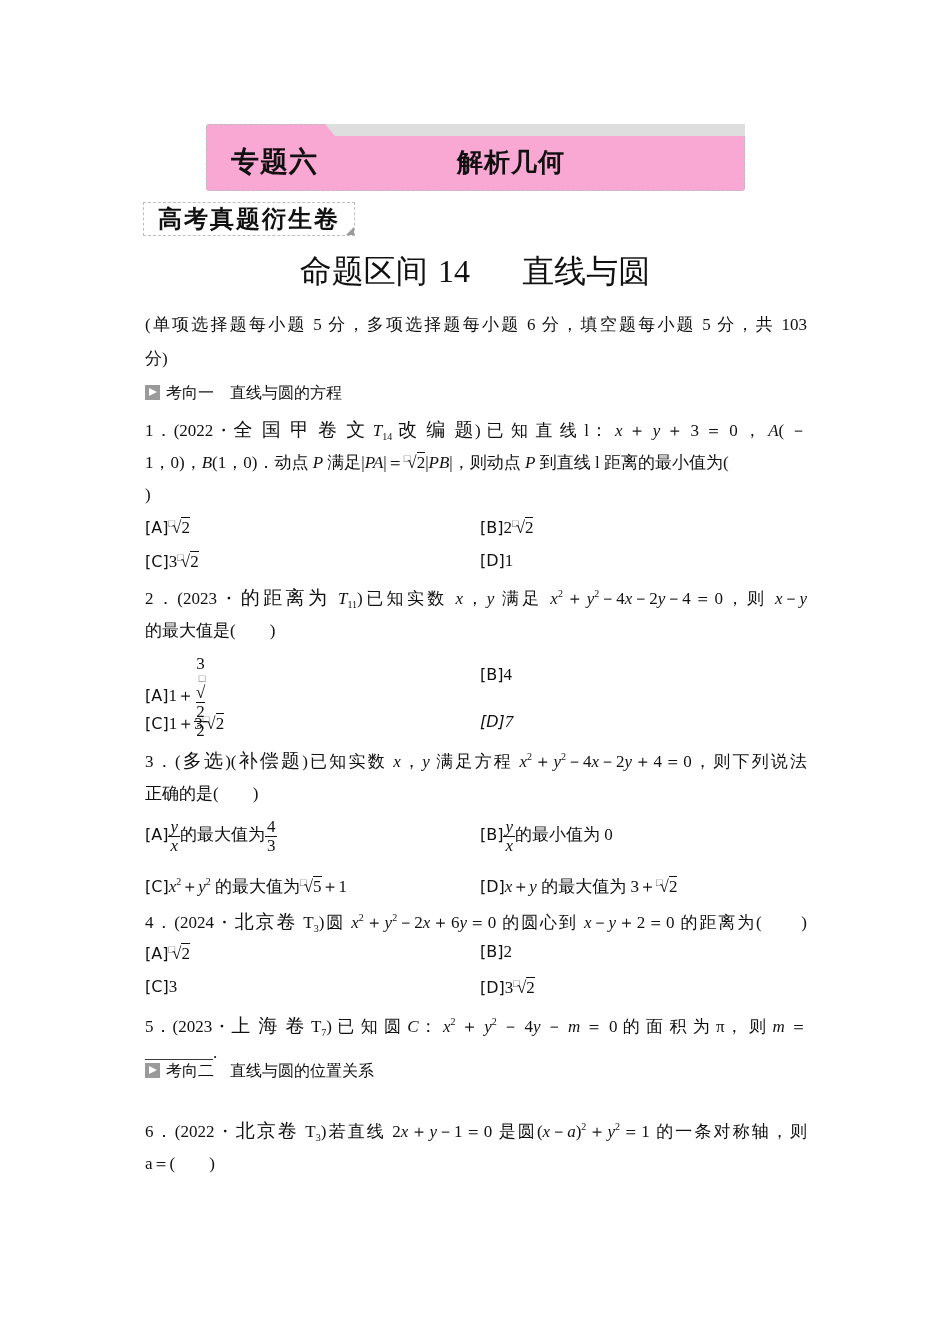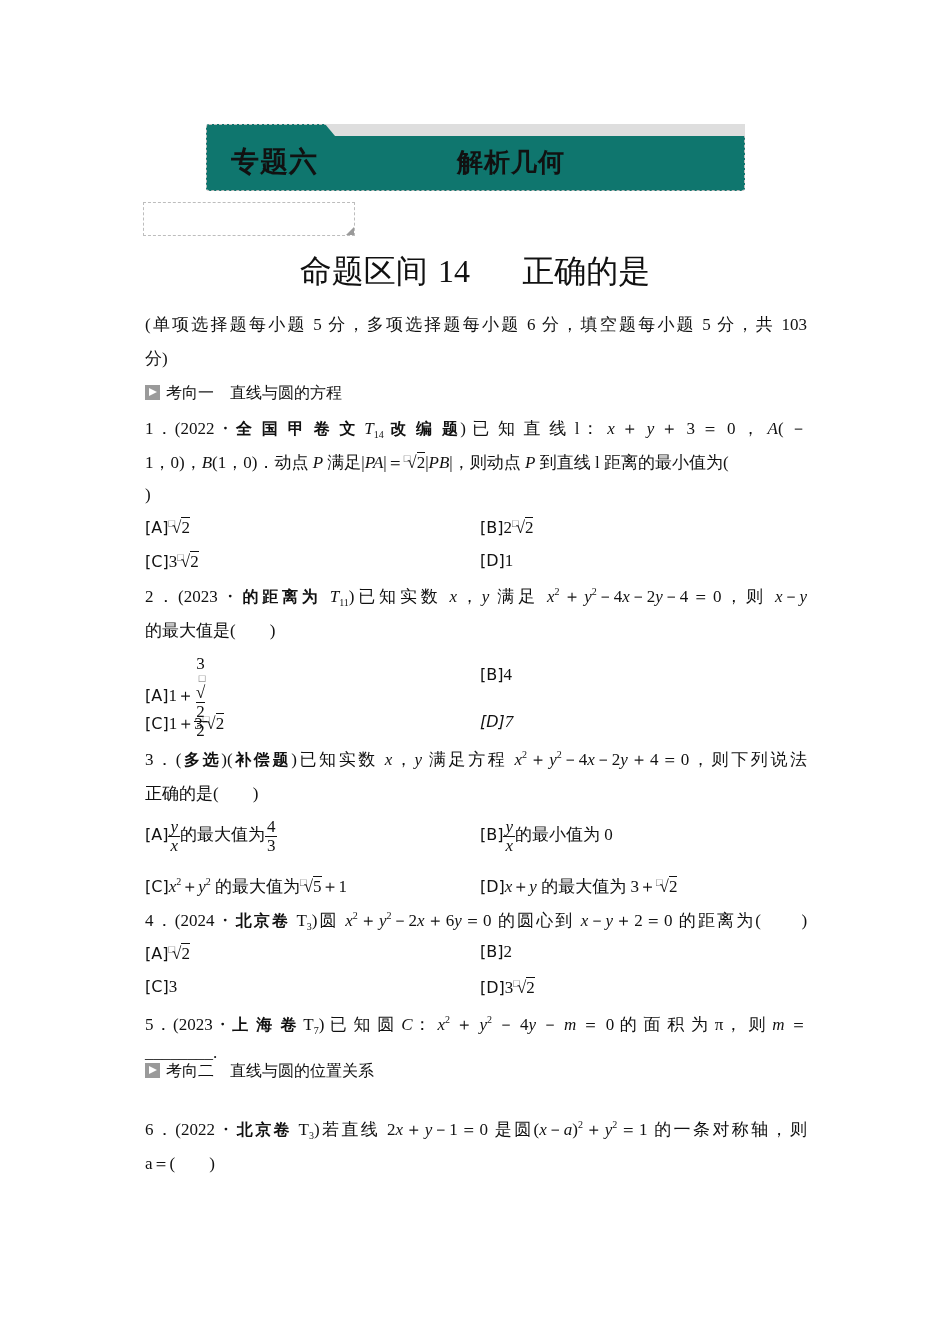--- a/index.html
+++ b/index.html
@@ -1,19 +1,19 @@
 <!DOCTYPE html>
 <html><head>
 <meta charset="utf-8">
 <style>
   html, body { margin:0; padding:0; background:#ffffff; }
   body { width:950px; height:1344px; position:relative; overflow:hidden;
          font-family:"Liberation Serif","DejaVu Serif",serif; color:#111; }
   .banner { position:absolute; left:206px; top:124px; width:537px; height:65px;
-            border:1px dashed #bdbdbd; border-radius:3px; background:#0f766e; }
+            border:1px dashed #bdbdbd; border-radius:3px; background:#f9a8d4; }
   .banner-stripe { position:absolute; left:118px; top:-1px; right:-1px; height:12px;
             background:#dedede; clip-path:polygon(0 0,100% 0,100% 100%,10px 100%); }
   .banner-left { position:absolute; left:24px; top:18px; font-size:28px; font-weight:bold;
             font-family:"DejaVu Serif",serif; letter-spacing:1px; }
   .banner-right { position:absolute; left:250px; top:20px; font-size:26px; font-weight:bold;
             font-family:"DejaVu Sans",sans-serif; letter-spacing:1px; }
   .subbanner { position:absolute; left:143px; top:202px; width:210px; height:32px;
             border:1px dashed #bdbdbd; background:#fff; }
   .subbanner-text { position:absolute; left:14px; top:0px; font-size:24px; font-weight:bold;
             font-family:"DejaVu Serif",serif; letter-spacing:2px; }
@@ -23,49 +23,50 @@
             font-family:"DejaVu Sans",sans-serif; }
   .title .num { font-family:"Liberation Serif",serif; font-size:32px; }
   .content { position:absolute; left:145px; width:662px; font-size:17px; }
   .line { position:absolute; left:0; white-space:nowrap; }
   .just { width:662px; text-align:justify; text-align-last:justify; }
   .sect { font-family:"DejaVu Sans",sans-serif; font-size:16px; }
   .tri { display:inline-block; width:15px; height:15px; background:#9a9a9a; position:relative; vertical-align:-2px; margin-right:6px; }
   .tri::after { content:""; position:absolute; left:4px; top:3px; border-left:8px solid #fff;
                border-top:4.5px solid transparent; border-bottom:4.5px solid transparent; }
   .opt { font-family:"DejaVu Sans",sans-serif; font-size:16px; }
-  .b { font-weight:bold; font-family:"DejaVu Sans",sans-serif; font-size:16px; }
+  .b { font-weight:normal; font-family:"DejaVu Sans",sans-serif; font-size:19px; }
   i { font-style:italic; }
   sub, sup { font-size:10px; }
   .rad { position:relative; }
   .rad .rb { font-size:11px; vertical-align:6px; color:#666; margin-right:-3px; }
   .rad .rv { border-top:1px solid #111; }
   .frac { display:inline-block; vertical-align:middle; text-align:center; line-height:1.05; }
   .frac span { display:block; }
   .frac .top { border-bottom:1px solid #111; padding:0 2px; }
   .col2 { position:absolute; left:335px; }
 </style>
 </head>
 <body>
 
 <div class="banner">
   <div class="banner-stripe"></div>
   <div class="banner-left">专题六</div>
   <div class="banner-right">解析几何</div>
 </div>
 
 <div class="subbanner">
+  <div class="subbanner-text">高考真题衍生卷</div>
   <div class="subbanner-corner"></div>
 </div>
 
 <div class="title">
   <span>命题区间</span>
   <span class="num">14</span>
   <span> </span>
-  <span>正确的是</span>
+  <span>直线与圆</span>
 </div>
 
 <div class="content" style="top:310px;">
 
   <div class="line just" style="top:3px;">(单项选择题每小题 5 分，多项选择题每小题 6 分，填空题每小题 5 分，共 103</div>
   <div class="line" style="top:37px;">分)</div>
 
   <div class="line sect" style="top:73px;">
     <span class="tri"></span><span>考向一　直线与圆的方程</span>
   </div>

